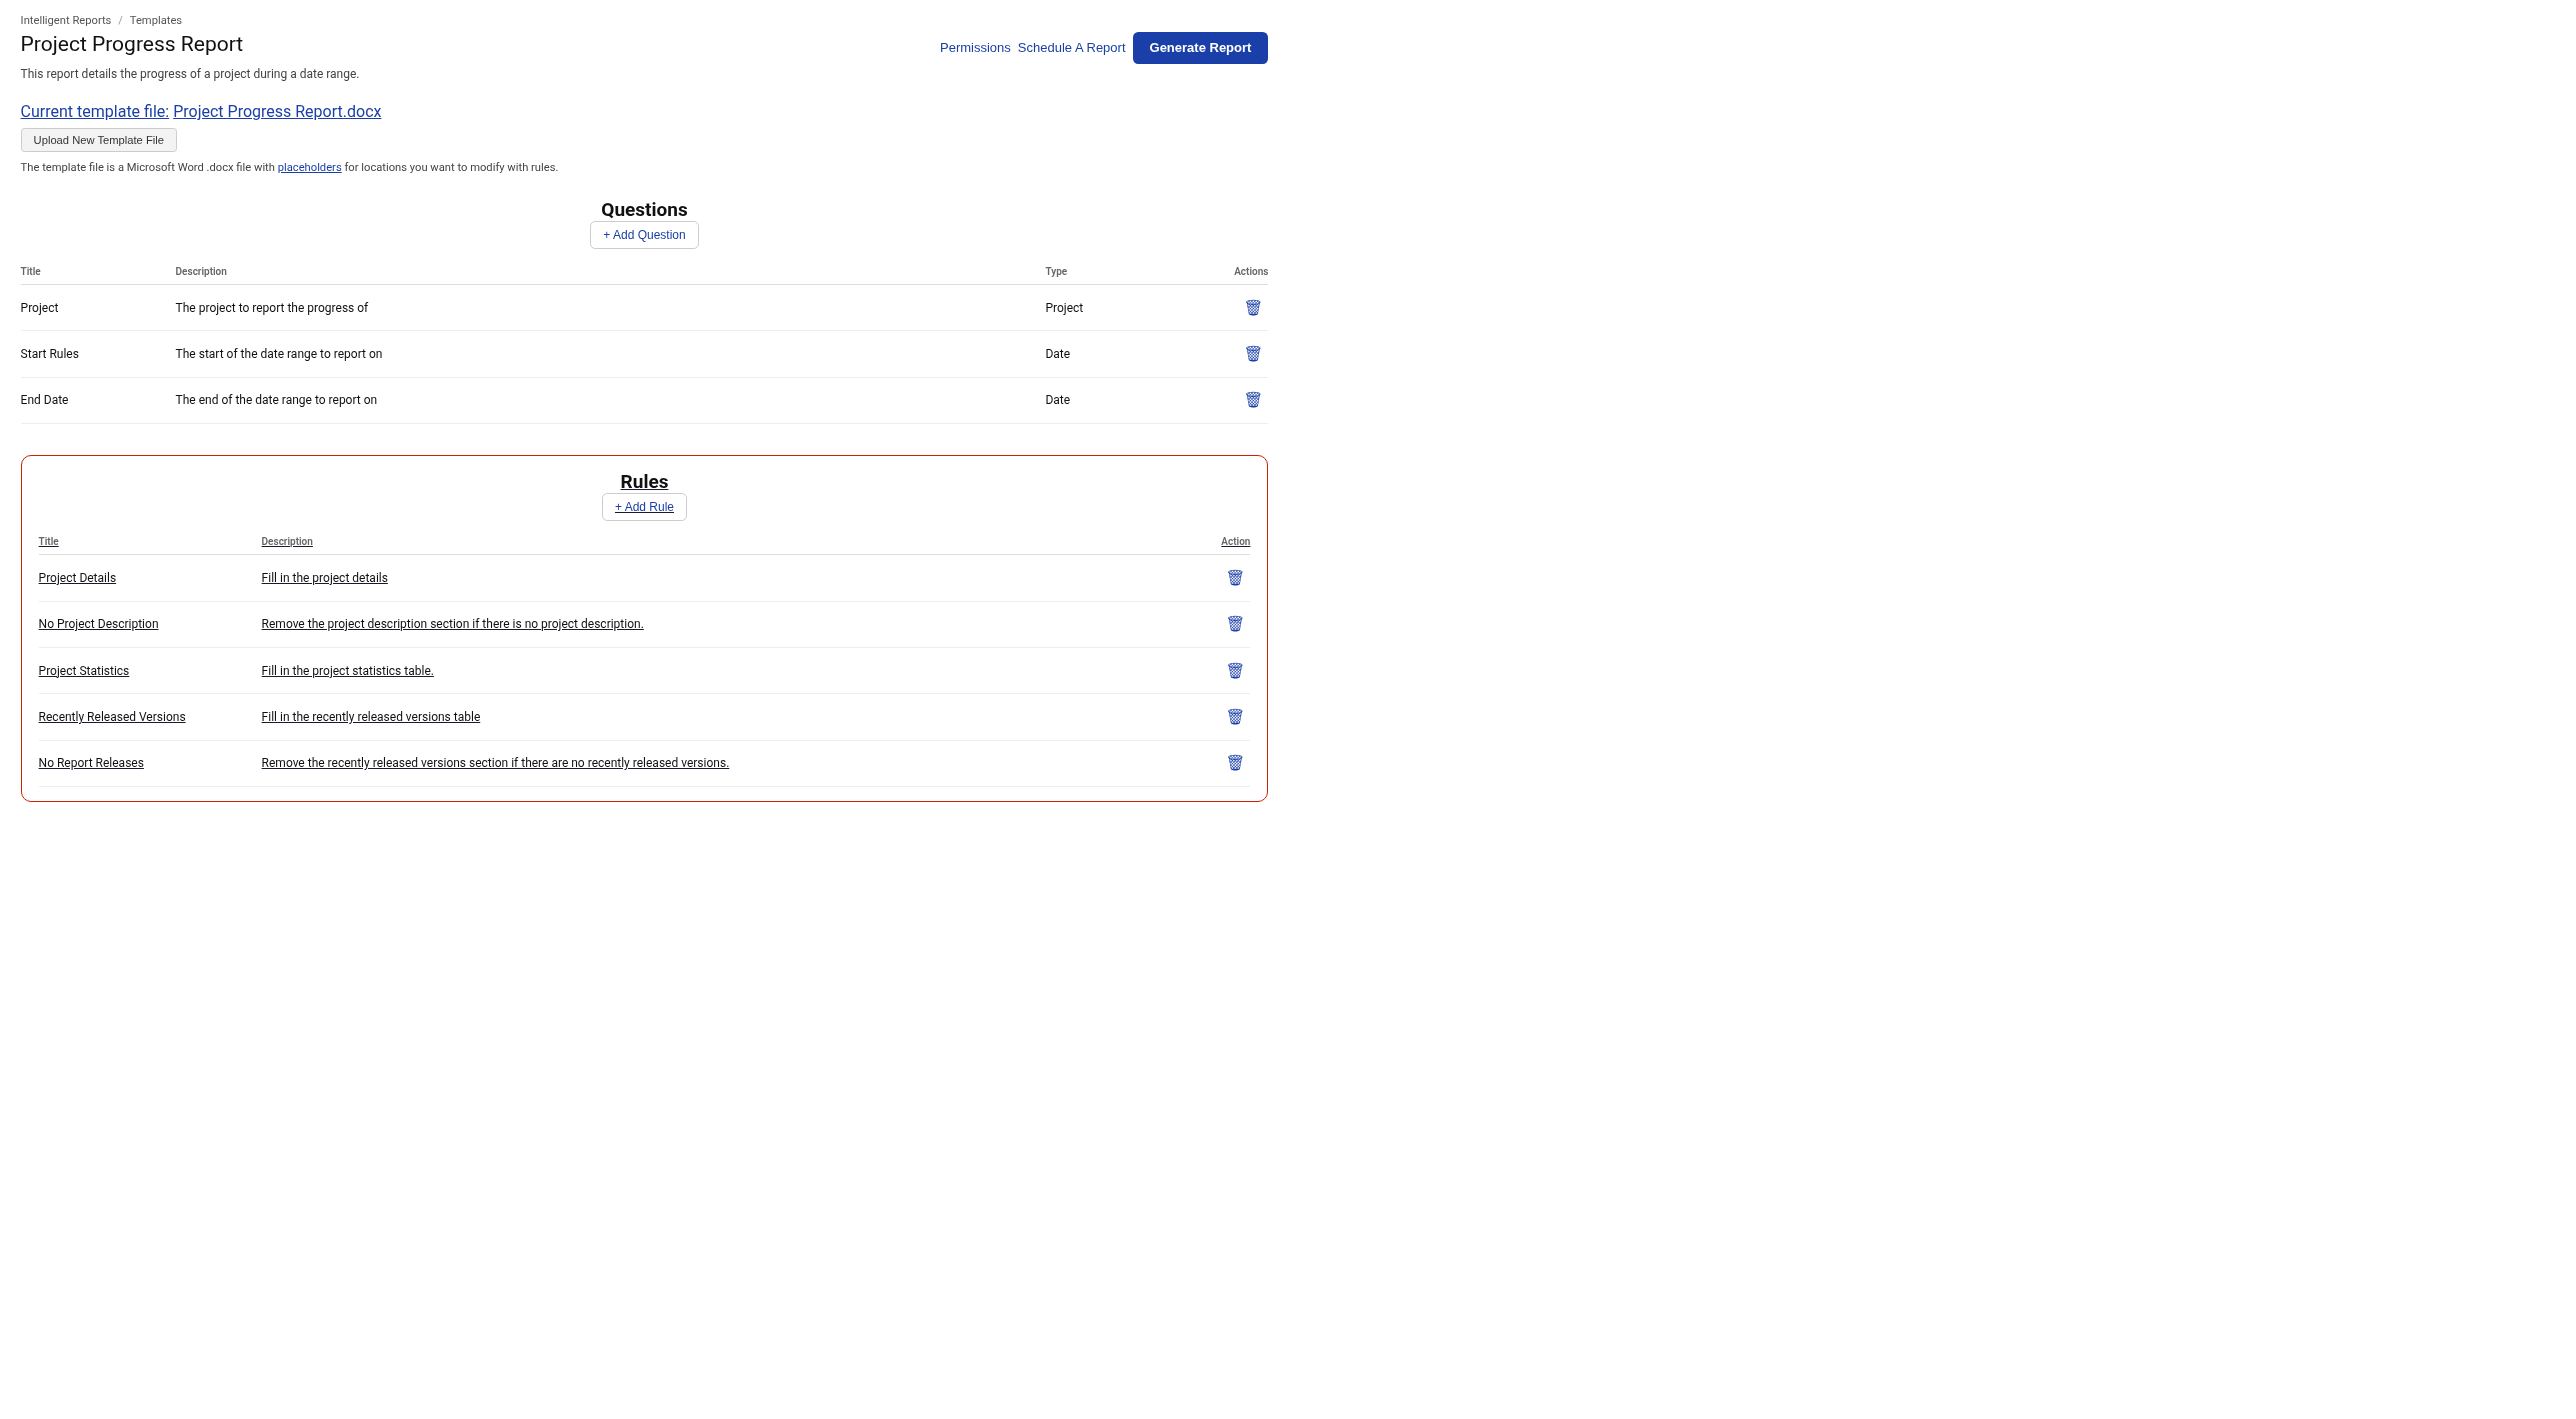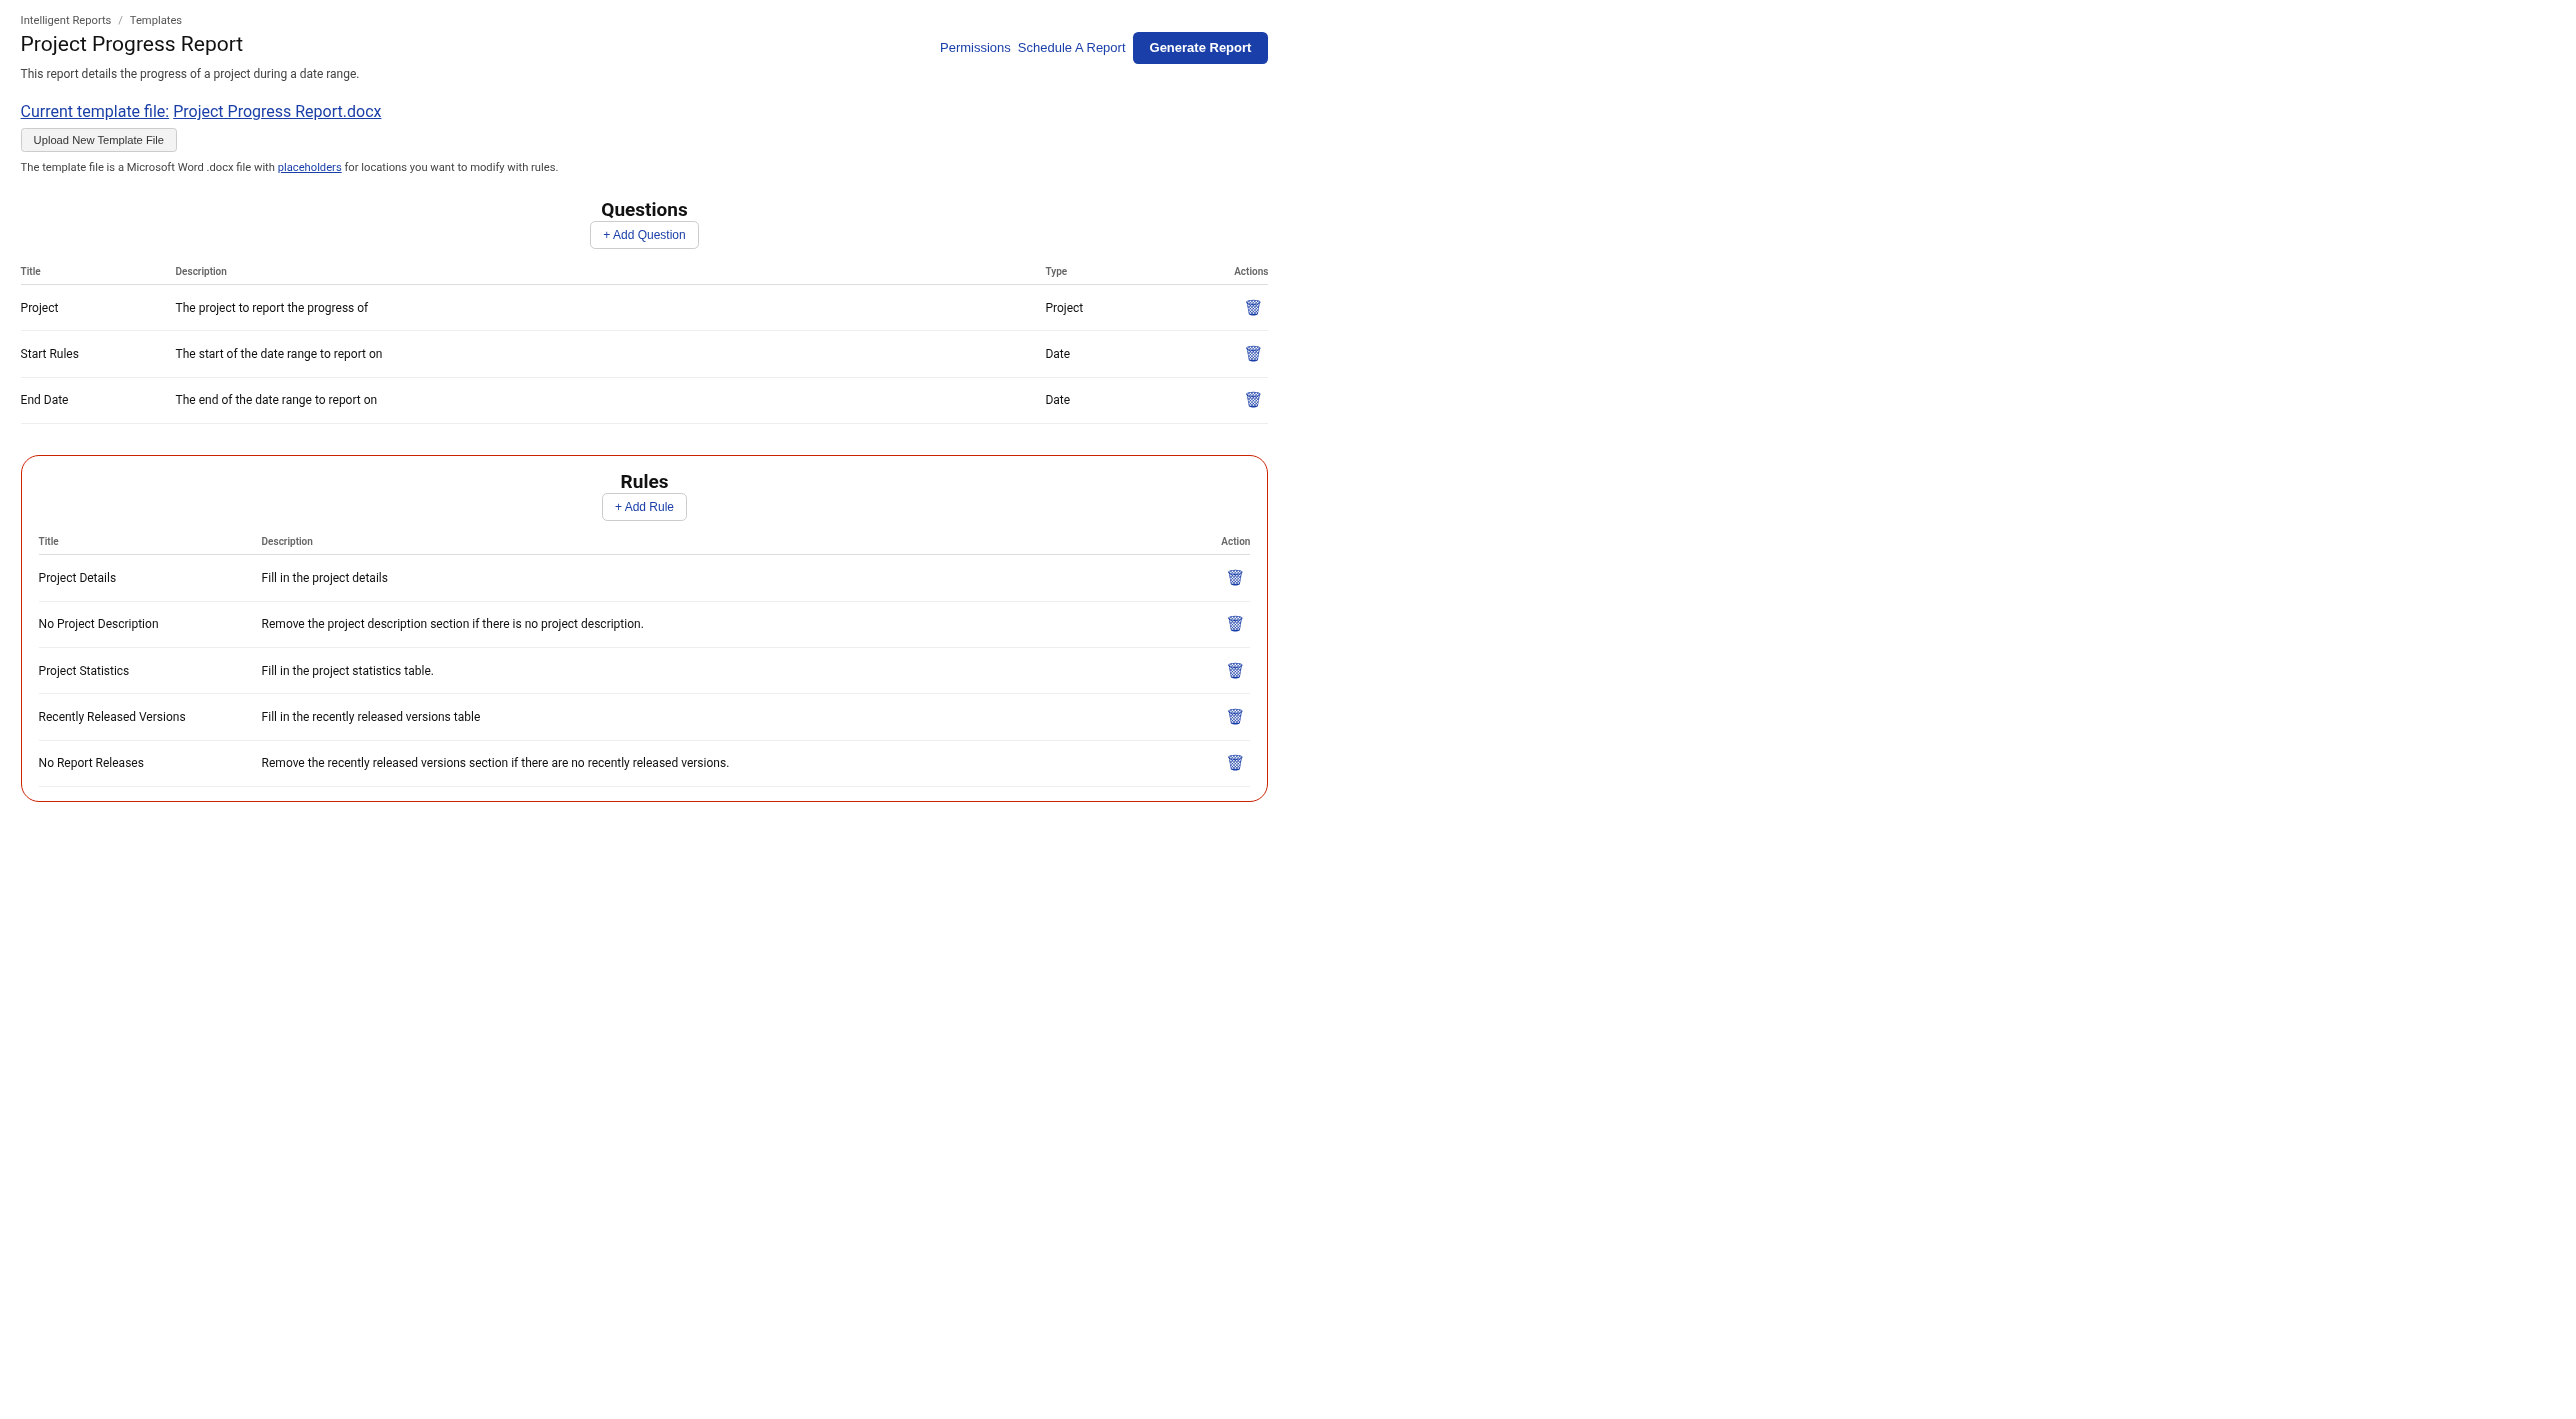--- a/index.html
+++ b/index.html
@@ -170,23 +170,24 @@
     .trash-btn {
       background: none;
       border: none;
       cursor: pointer;
       color: #1a3fa8;
       font-size: 15.5px;
       padding: 1.7px 5.2px;
     }
     .rules-section {
       border: 1.7px solid #cc2200;
-      border-radius: 18px;
+      border-radius: 10px;
       padding: 13.7px 17px;
       margin-bottom: 20px;
+      text-decoration: underline;
     }
     .rules-section .section-header {
       margin-bottom: 8.6px;
     }
     .rules-col-title {
       width: 223px;
     }
     .rules-col-description {
       width: auto;
     }

